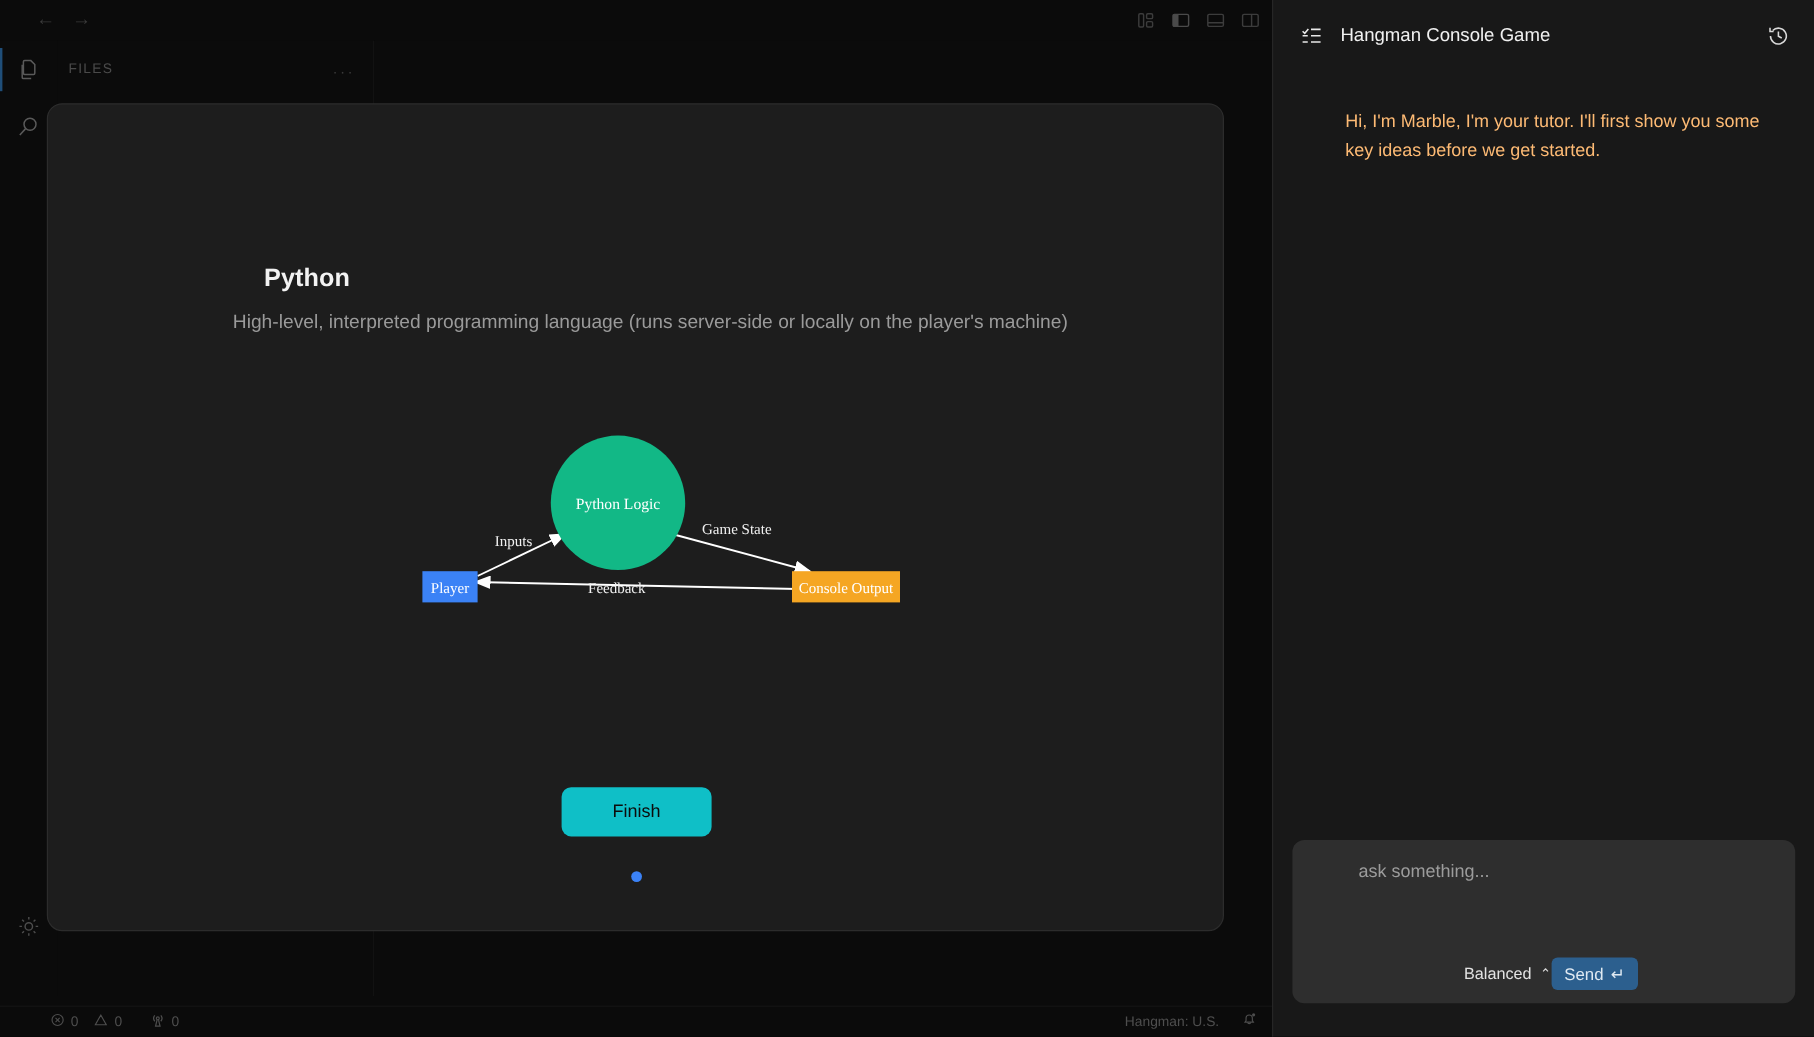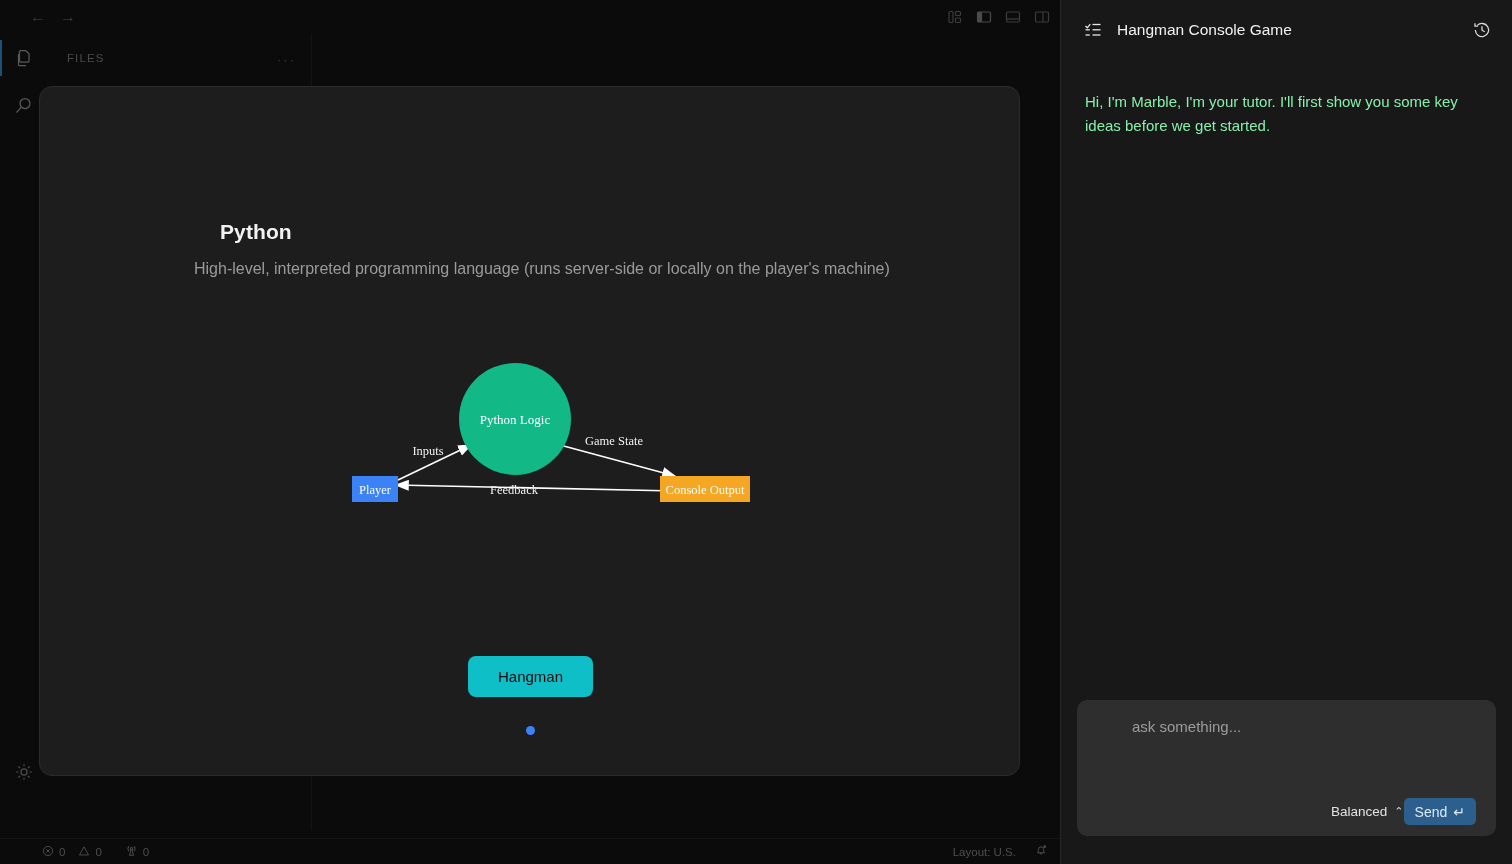--- a/index.html
+++ b/index.html
@@ -60,21 +60,21 @@
   .sb-header {
     position: absolute; left: 0; top: 6px; width: 312px; height: 36px;
     display: flex; align-items: center;
   }
   .hamburger { margin-left: 14px; width: 20px; cursor: pointer; }
   .hamburger span {
     display: block; height: 1.5px; background: #343434;
     margin: 3.5px 0; border-radius: 1px;
   }
   .sb-title {
-    margin-left: 33px; font-size: 11.5px; letter-spacing: 1.1px;
+    margin-left: 23px; font-size: 11.5px; letter-spacing: 1.1px;
     color: #4a4a4a; font-weight: 400;
   }
   .sb-dots {
     position: absolute; right: 16px; top: 12px;
     color: #3a3a3a; font-size: 13px; letter-spacing: 2px; cursor: pointer;
   }
   .sb-section {
     position: absolute; left: 0; top: 72px; width: 312px;
     display: flex; align-items: center; gap: 8px; padding-left: 56px;
     cursor: pointer;
@@ -167,40 +167,40 @@
   .chat-header-icon { width: 20px; height: 20px; margin-right: 14px; }
   .chat-title {
     font-size: 15.5px; color: #f0f0f0; font-weight: 400; flex: 1;
   }
   .history-icon { width: 20px; height: 20px; cursor: pointer; }
 
   .chat-body {
     flex: 1; overflow: hidden; padding: 30px 24px 0 24px;
   }
   .chat-msg {
-    font-size: 15px; color: #86efac; line-height: 1.62;
+    font-size: 15px; color: #fdba74; line-height: 1.62; margin-left: 36px;
   }
 
   .composer {
     margin: 0 16px 28px 16px;
     background: #2e2e2e; border-radius: 10px;
     height: 136px; position: relative; flex-shrink: 0;
   }
   .composer-input {
     position: absolute; left: 16px; top: 18px; right: 16px;
     background: transparent; border: none; outline: none;
     color: #e6e6e6; font-size: 15px;
     font-family: "Liberation Sans", sans-serif;
     width: calc(100% - 32px);
     margin-left: 39px;
   }
   .composer-input::placeholder { color: #9c9c9c; }
   .composer-footer {
-    position: absolute; left: 16px; right: 20px; bottom: 11px;
-    display: flex; align-items: center; justify-content: flex-end;
+    position: absolute; left: 16px; right: 4px; bottom: 11px;
+    display: flex; align-items: center; justify-content: center;
   }
   .mode-select {
     display: flex; align-items: center; gap: 7px;
     font-size: 13.5px; color: #e3e3e3; cursor: pointer;
   }
   .mode-caret { font-size: 11px; color: #d5d5d5; }
   .send-btn {
     background: #2c5f8e; color: #dfe9f2;
     border: none; border-radius: 5px;
     height: 27px; padding: 0 11px;
@@ -321,21 +321,21 @@
 
             <rect x="330" y="124" width="90" height="26" fill="#f5a623"></rect>
             <text x="375" y="142" text-anchor="middle" fill="#ffffff" font-size="12.5" font-family="Liberation Serif, serif">Console Output</text>
 
             <text x="98" y="103" text-anchor="middle" fill="#f0f0f0" font-size="12.5" font-family="Liberation Serif, serif">Inputs</text>
             <text x="284" y="93" text-anchor="middle" fill="#f0f0f0" font-size="12.5" font-family="Liberation Serif, serif">Game State</text>
             <text x="184" y="142" text-anchor="middle" fill="#f0f0f0" font-size="12.5" font-family="Liberation Serif, serif">Feedback</text>
           </svg>
         </div>
 
-        <button class="finish-btn">Hangman</button>
+        <button class="finish-btn">Finish</button>
         <div class="dots-row">
           <span class="pdot"></span>
         </div>
       </div>
     </div>
 
     <div class="statusbar">
       <div class="sbar-left">
         <div class="sbar-chunk">
           <span>
@@ -360,21 +360,21 @@
             <svg width="13" height="13" viewBox="0 0 14 14" fill="none" stroke="#4e4e4e" stroke-width="1.1">
               <circle cx="7" cy="5" r="1.3"></circle>
               <path d="M4.3 2.4a4 4 0 0 0 0 5.2M9.7 2.4a4 4 0 0 1 0 5.2"></path>
               <path d="M6.3 6.6 5 12h4l-1.3-5.4"></path>
             </svg>
           </span>
           <span>0</span>
         </div>
       </div>
       <div class="sbar-right">
-        <span class="sbar-text">Layout: U.S.</span>
+        <span class="sbar-text">Hangman: U.S.</span>
         <span>
           <svg width="14" height="14" viewBox="0 0 16 16" fill="none" stroke="#4e4e4e" stroke-width="1.1">
             <path d="M4 11.2h8l-1-1.6V7.4a3 3 0 0 0-6 0v2.2z"></path>
             <path d="M6.6 11.2a1.4 1.4 0 0 0 2.8 0"></path>
             <circle cx="12.2" cy="4.2" r="1.5" fill="#4e4e4e" stroke="none"></circle>
           </svg>
         </span>
       </div>
     </div>
   </div>

